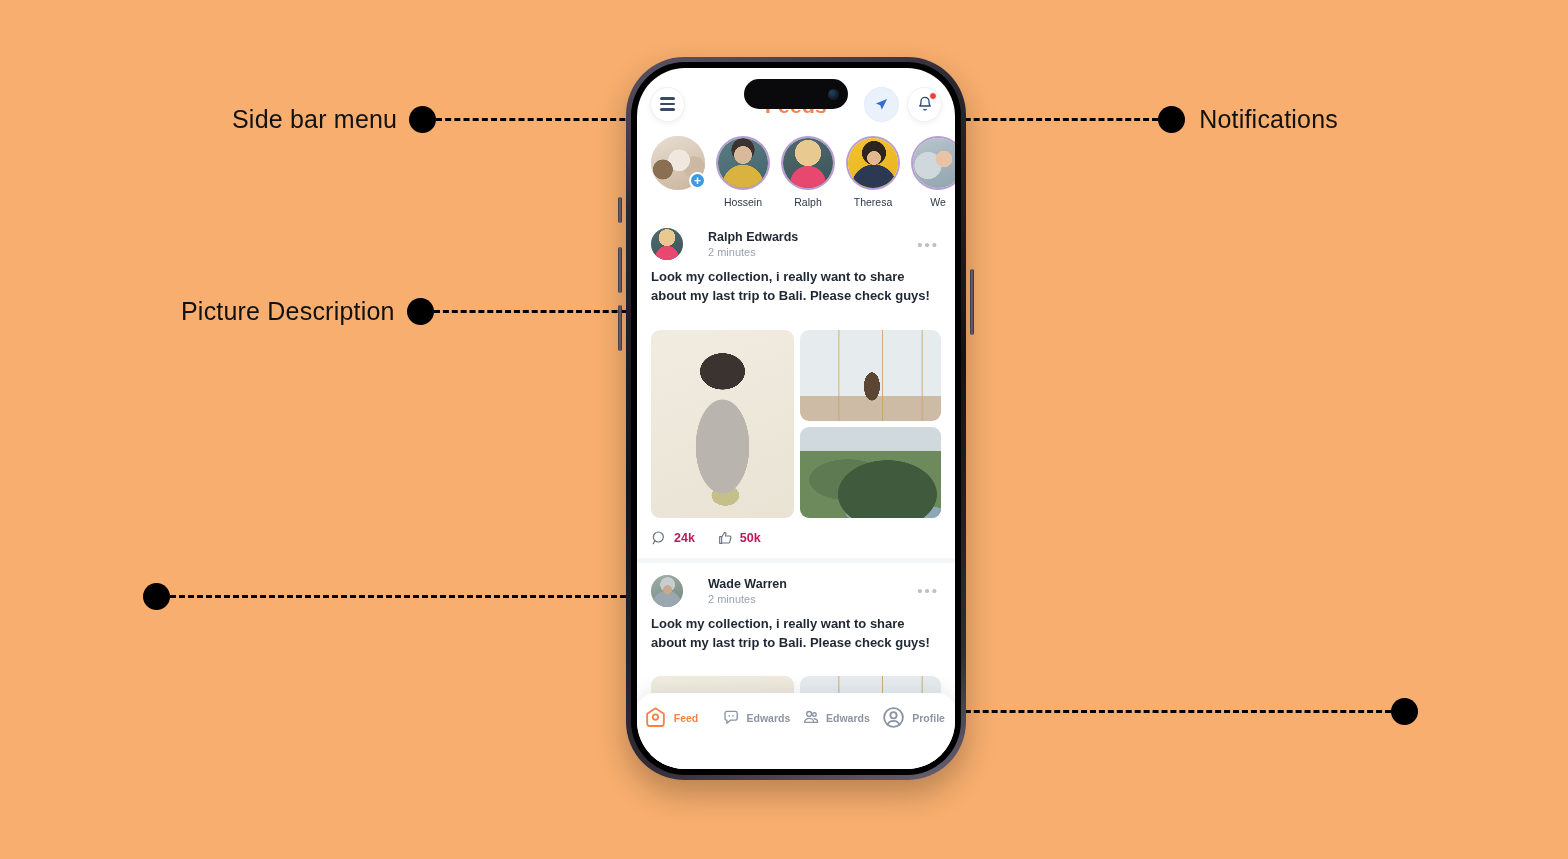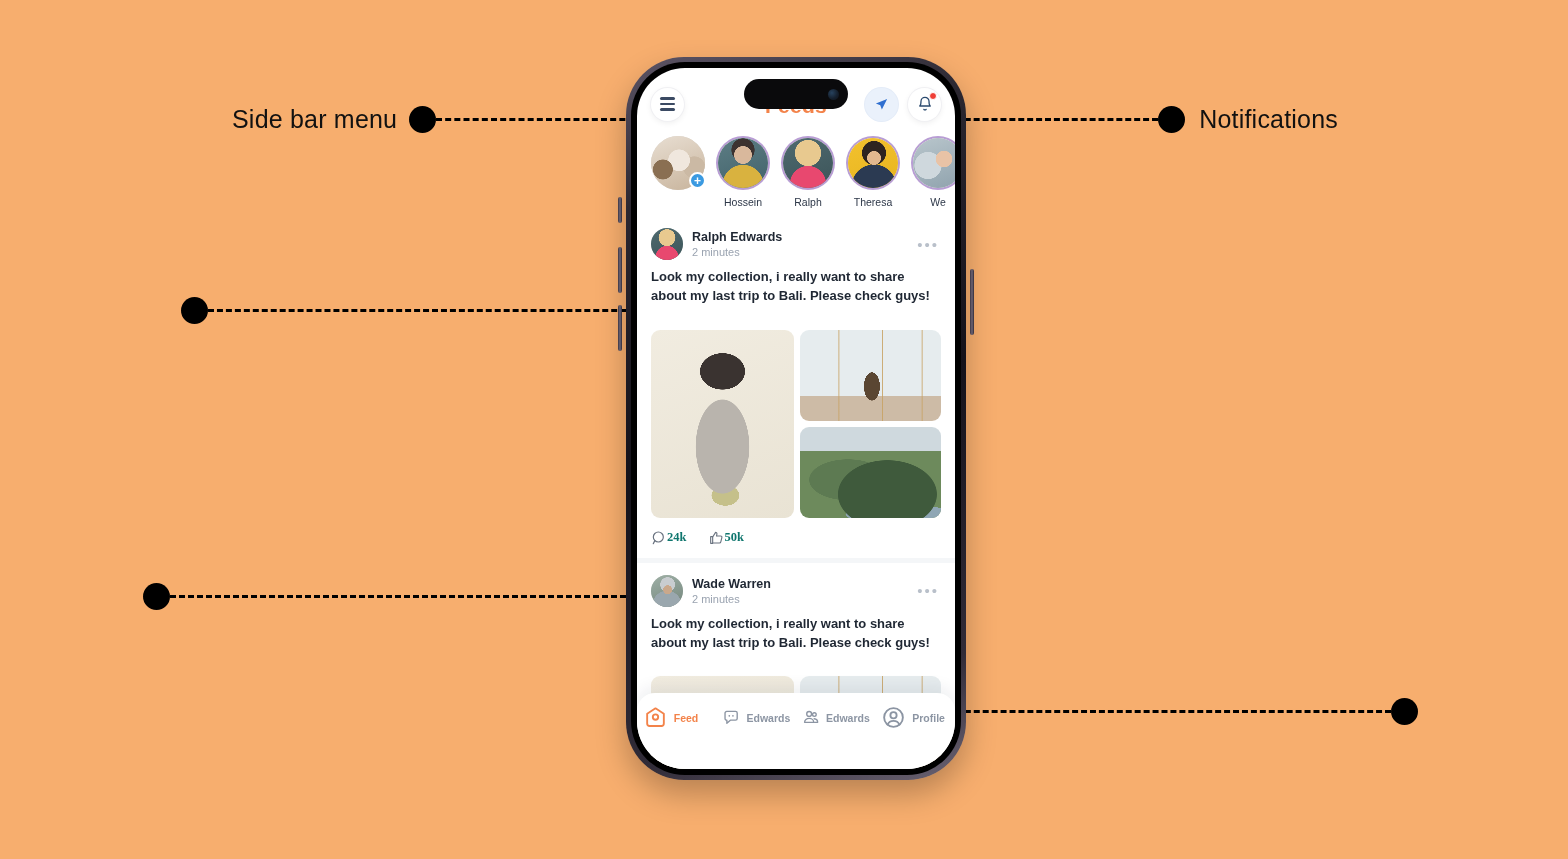--- a/index.html
+++ b/index.html
@@ -121,34 +121,34 @@
     width: 17px; height: 17px; border-radius: 50%;
     background: #3b9ae1; color: #fff; font-size: 12px; line-height: 15px;
     border: 2px solid #fff; text-align: center; font-weight: 600;
   }
 
   
   .feed { position: relative; }
   .post { padding: 6px 14px 0 14px; }
   .post-head { display: flex; align-items: center; gap: 9px; padding: 6px 0 4px; }
   .post-av { width: 32px; height: 32px; border-radius: 50%; overflow: hidden; flex:0 0 auto; position: relative; background:#cfd6d0;}
-  .post-meta { flex: 1; }
+  .post-meta { flex: 1; margin-left: 16px; }
   .post-name { font-size: 12.5px; font-weight: 700; color: #1f2733; }
   .post-time { font-size: 11px; color: #9aa3b0; margin-top: 2px; }
   .post-more { color: #b9c0ca; letter-spacing: 2px; font-size: 15px; padding-right: 2px; }
   .post-text {
     font-size: 13px; line-height: 1.45; color: #1f2733; font-weight: 600;
     padding: 4px 0 24px; max-width: 285px;
   }
   .gallery { display: flex; gap: 6px; height: 188px; }
   .gal-left { flex: 1.02; border-radius: 9px; overflow: hidden; position: relative; }
   .gal-right { flex: 1; display: flex; flex-direction: column; gap: 6px; }
   .gal-right > div { flex: 1; border-radius: 9px; overflow: hidden; position: relative; }
   .stats { display: flex; gap: 22px; align-items: center; padding: 12px 0 12px; }
-  .stat { display: flex; align-items: center; font-size: 12.5px; color: #0f766e; font-weight: 600; font-family: Liberation Serif, serif; }
+  .stat { display: flex; align-items: center; gap: 7px; font-size: 12.5px; color: #be185d; font-weight: 600; }
   .divider { height: 5px; background: #f4f6f8; margin: 0 -14px; }
 
   
   .tabbar {
     position: absolute; left: 0; right: 0; bottom: 0; height: 76px;
     background: #fff; border-top-left-radius: 18px; border-top-right-radius: 18px;
     box-shadow: 0 -6px 16px rgba(20,30,50,.07);
     display: flex; align-items: flex-start; justify-content: space-around;
     padding-top: 12px; z-index: 20;
   }
@@ -168,20 +168,21 @@
   <span class="cal-line"></span>
 </div>
 
 <div class="callout right" style="left:938px; top:105px; width:400px;">
   <span class="cal-line"></span>
   <span class="cal-dot"></span>
   <span class="cal-label">Notifications</span>
 </div>
 
 <div class="callout left" style="left:181px; top:297px; width:481px;">
+  <span class="cal-label">Picture Description</span>
   <span class="cal-dot"></span>
   <span class="cal-line"></span>
 </div>
 
 <div class="callout left" style="left:143px; top:583px; width:519px;">
   <span class="cal-dot"></span>
   <span class="cal-line"></span>
 </div>
 
 <div class="callout right" style="left:938px; top:698px; width:480px;">

